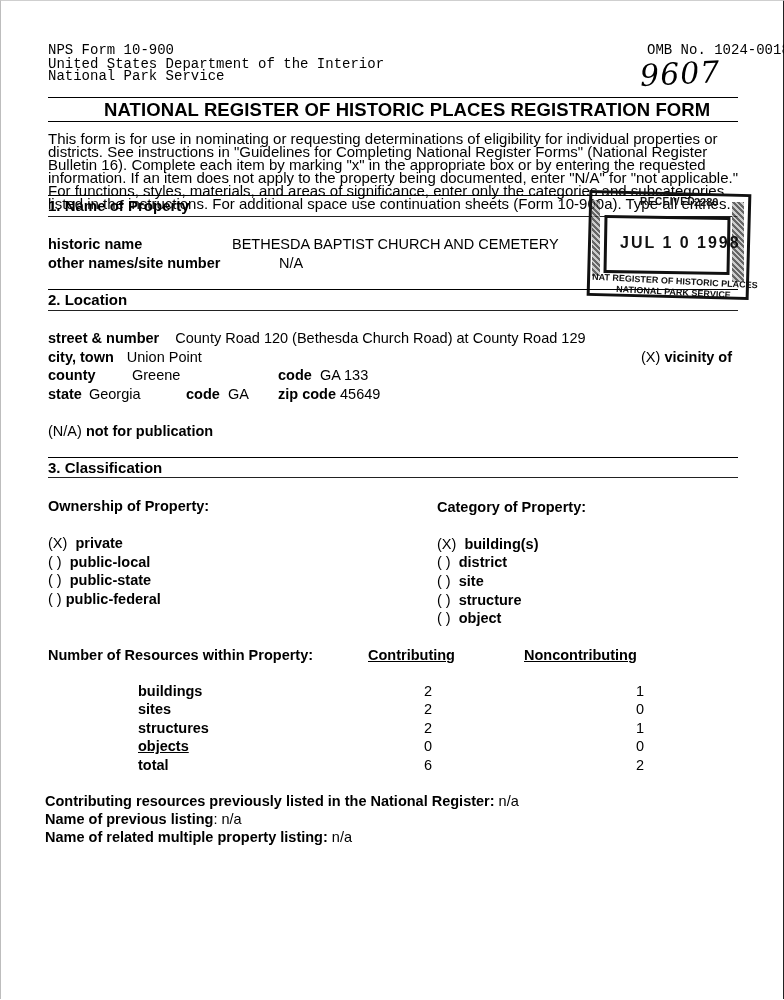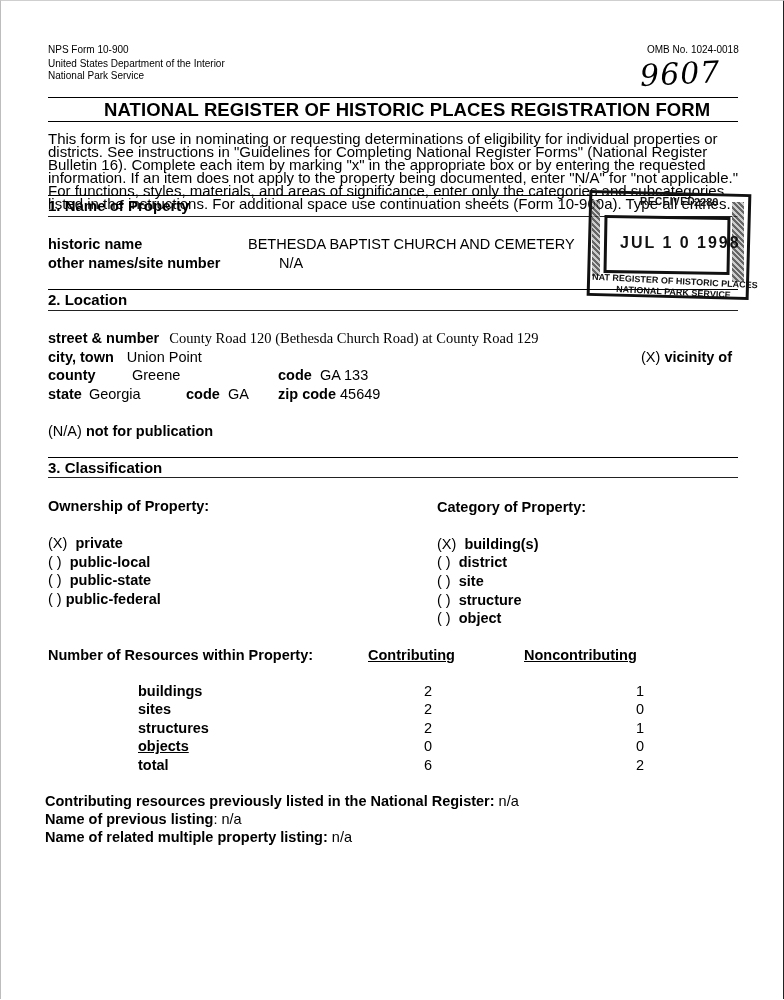--- a/index.html
+++ b/index.html
@@ -3,21 +3,21 @@
 <meta charset="utf-8">
 <style>
   html, body { margin: 0; padding: 0; }
   body {
     width: 784px; height: 1000px; background: #ffffff; position: relative; overflow: hidden;
     font-family: "Liberation Sans", sans-serif; color: #000;
   }
   .page-frame { position: absolute; left: 0; top: 0; width: 782px; height: 998px;
     border-left: 1px solid #bdbdbd; border-top: 1px solid #cfcfcf; border-right: 2px solid #222; }
   .abs { position: absolute; white-space: nowrap; }
-  .small { font-size: 10px; line-height: 12px; }
+  .small { font-size: 14px; line-height: 12px; font-family: Liberation Mono, monospace; }
   .rule { position: absolute; height: 0; border-top: 1.5px solid #000; }
   .rule.thin { border-top: 1px solid #222; }
   .title { font-size: 18.5px; font-weight: bold; letter-spacing: 0.1px; }
   .intro { font-size: 15px; line-height: 13px; width: 700px; white-space: normal; }
   .sect { font-size: 15px; font-weight: bold; }
   .lbl { font-size: 14.5px; font-weight: bold; }
   .val { font-size: 14.5px; font-weight: normal; }
   .t15 { font-size: 14.5px; }
   .b { font-weight: bold; }
   .u { text-decoration: underline; }
@@ -48,21 +48,21 @@
 <div class="abs title" style="left:104px; top:99px;">NATIONAL REGISTER OF HISTORIC PLACES REGISTRATION FORM</div>
 <div class="rule" style="left:48px; top:121px; width:690px;"></div>
 
 <div class="abs intro" style="left:48px; top:132px;">This form is for use in nominating or requesting determinations of eligibility for individual properties or districts.  See instructions in "Guidelines for Completing National Register Forms" (National Register Bulletin 16).  Complete each item by marking "x" in the appropriate box or by entering the requested information. If an item does not apply to the property being documented, enter "N/A" for "not applicable."  For functions, styles, materials, and areas of significance, enter only the categories and subcategories listed in the instructions.  For additional space use continuation sheets (Form 10-900a).  Type all entries.</div>
 
 <div class="rule" style="left:48px; top:195px; width:690px;"></div>
 <div class="abs sect" style="left:48px; top:197px;">1. Name of Property</div>
 <div class="rule thin" style="left:48px; top:216px; width:690px;"></div>
 
 <div class="abs lbl" style="left:48px; top:236px;">historic name</div>
-<div class="abs val" style="left:248px; top:236px;">BETHESDA BAPTIST CHURCH AND CEMETERY</div>
+<div class="abs val" style="left:232px; top:236px;">BETHESDA BAPTIST CHURCH AND CEMETERY</div>
 <div class="abs lbl" style="left:48px; top:255px;">other names/site number</div>
 <div class="abs val" style="left:279px; top:255px;">N/A</div>
 
 <div class="stamp">
   <div class="stamp-outer"></div>
   <div class="stamp-inner"></div>
   <div class="stamp-smudge" style="left:10px; top:12px; width:8px; height:76px;"></div>
   <div class="stamp-smudge" style="left:150px; top:14px; width:12px; height:80px;"></div>
   <div class="stamp-text" style="left:58px; top:8px; font-size:10px; letter-spacing:0.5px;">RECEIVED</div>
   <div class="stamp-text" style="left:112px; top:8px; font-size:11px;">2280</div>
@@ -70,21 +70,21 @@
   <div class="stamp-text" style="left:10px; top:88px; font-size:9px; transform:rotate(3deg);">NAT REGISTER OF HISTORIC PLACES</div>
   <div class="stamp-text" style="left:34px; top:99px; font-size:9px; transform:rotate(3deg);">NATIONAL PARK SERVICE</div>
 </div>
 
 <div class="rule" style="left:48px; top:289px; width:690px;"></div>
 <div class="abs sect" style="left:48px; top:291px;">2.  Location</div>
 <div class="rule thin" style="left:48px; top:310px; width:690px;"></div>
 
 <div class="abs t15" style="left:48px; top:330px;">
   <span class="b">street &amp; number</span>
-  <span style="margin-left:6px;font-family:Liberation Serif, serif;">County Road 120 (Bethesda Church Road) at County Road 129</span>
+  <span style="margin-left:12px;">County Road 120 (Bethesda Church Road) at County Road 129</span>
 </div>
 <div class="abs t15" style="left:48px; top:349px;">
   <span class="b">city, town</span>
   <span style="margin-left:9px;">Union Point</span>
 </div>
 <div class="abs t15" style="left:641px; top:349px;">
   <span>(X)</span>
   <span class="b">vicinity of</span>
 </div>
 <div class="abs lbl" style="left:48px; top:367px;">county</div>

